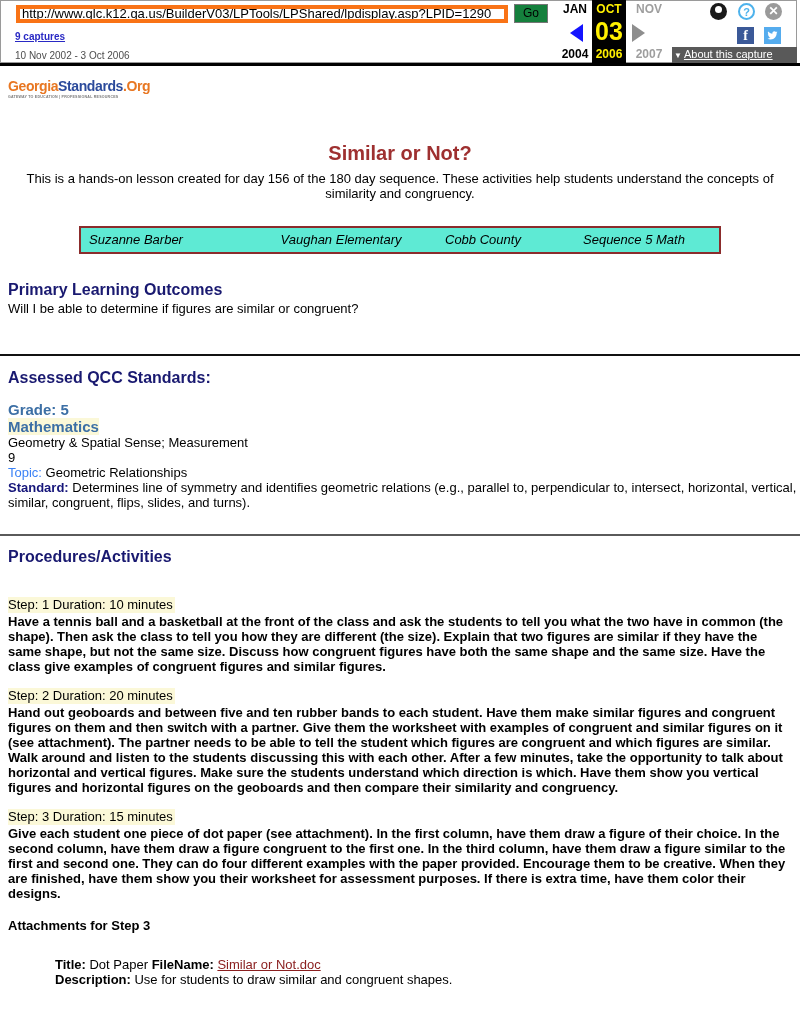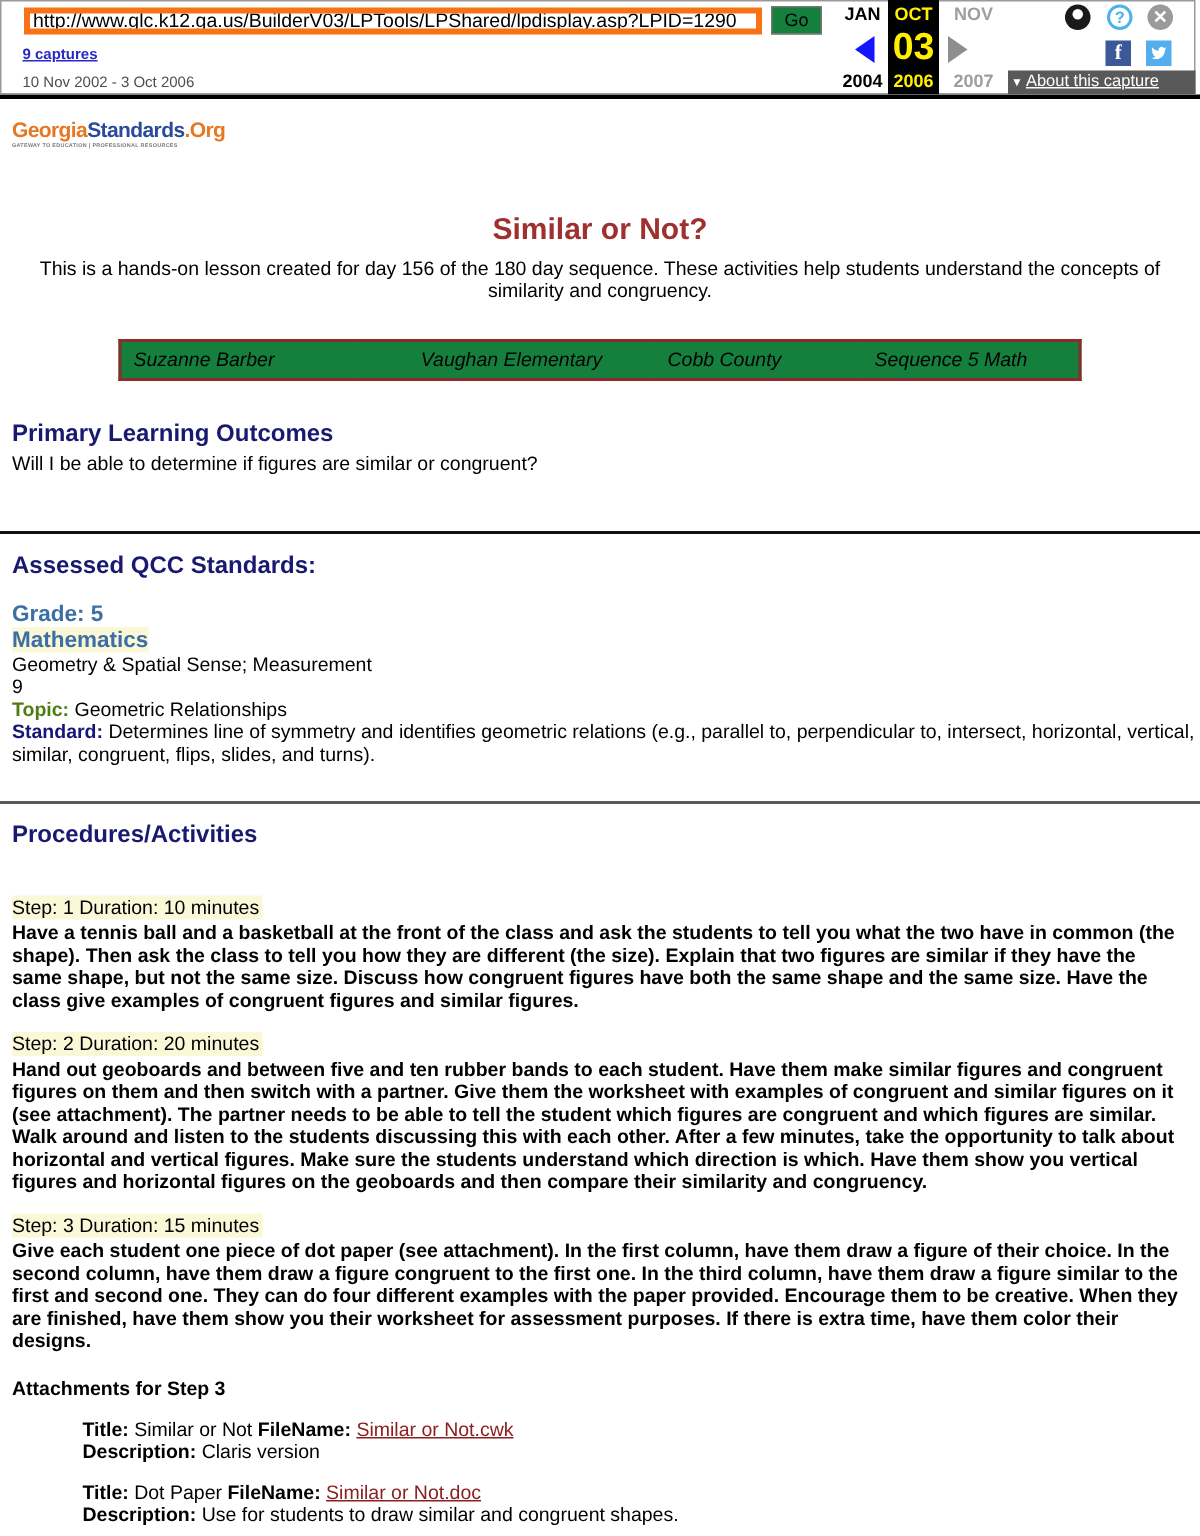--- a/index.html
+++ b/index.html
@@ -223,21 +223,21 @@
     margin: 6px auto 0 auto;
     width: 784px;
     line-height: 15px;
   }
 
   #info-table {
     margin: 25px auto 0 auto;
     width: 642px;
     border: 2px solid #8b2c2c;
     border-collapse: collapse;
-    background: #15803d;
+    background: #5eead4;
   }
   #info-table td {
     font-size: 13px;
     font-style: italic;
     padding: 4px 0 5px 8px;
     white-space: nowrap;
   }
   #info-table td.c0 { width: 148px; }
   #info-table td.c1 { width: 192px; text-align: center; }
   #info-table td.c2 { width: 130px; }
@@ -263,21 +263,21 @@
 
   .qcc-grade, .qcc-subject {
     color: #3c6fa5;
     font-size: 15px;
     font-weight: bold;
     margin-left: 8px;
     line-height: 17px;
   }
   .qcc-subject span.hl { background: #fbf8d8; }
   .qcc-line { font-size: 13px; margin-left: 8px; line-height: 15px; }
-  .qcc-label-topic { color: #4d7c0f; font-weight: bold; }
+  .qcc-label-topic { color: #3b82f6; font-weight: normal; }
   .qcc-label-standard { color: #15157a; font-weight: bold; }
 
   .step-tag {
     font-size: 13px;
     margin-left: 8px;
     display: inline-block;
     background: #fbf8d8;
     padding: 0 2px 1px 0;
   }
   .step-body {
@@ -401,24 +401,20 @@
   <div class="step-body">Hand out geoboards and between five and ten rubber bands to each student. Have them make similar figures and congruent figures on them and then switch with a partner. Give them the worksheet with examples of congruent and similar figures on it (see attachment). The partner needs to be able to tell the student which figures are congruent and which figures are similar. Walk around and listen to the students discussing this with each other. After a few minutes, take the opportunity to talk about horizontal and vertical figures. Make sure the students understand which direction is which. Have them show you vertical figures and horizontal figures on the geoboards and then compare their similarity and congruency.</div>
 
   <div style="height:14px"></div>
   <div class="step-tag">Step:  3 Duration: 15 minutes</div>
   <div class="step-body">Give each student one piece of dot paper (see attachment). In the first column, have them draw a figure of their choice. In the second column, have them draw a figure congruent to the first one. In the third column, have them draw a figure similar to the first and second one. They can do four different examples with the paper provided. Encourage them to be creative. When they are finished, have them show you their worksheet for assessment purposes. If there is extra time, have them color their designs.</div>
 
   <div style="height:17px"></div>
   <div class="attach-head">Attachments for Step 3</div>
 
   <div style="height:12px"></div>
-  <div class="attach-block">
-    <div><b>Title:</b> <span>Similar or Not</span> <b>FileName:</b> <span class="attach-link">Similar or Not.cwk</span></div>
-    <div><b>Description:</b> <span>Claris version</span></div>
-  </div>
 
   <div style="height:12px"></div>
   <div class="attach-block">
     <div><b>Title:</b> <span>Dot Paper</span> <b>FileName:</b> <span class="attach-link">Similar or Not.doc</span></div>
     <div><b>Description:</b> <span>Use for students to draw similar and congruent shapes.</span></div>
   </div>
 
 </div>
 
 </body></html>

